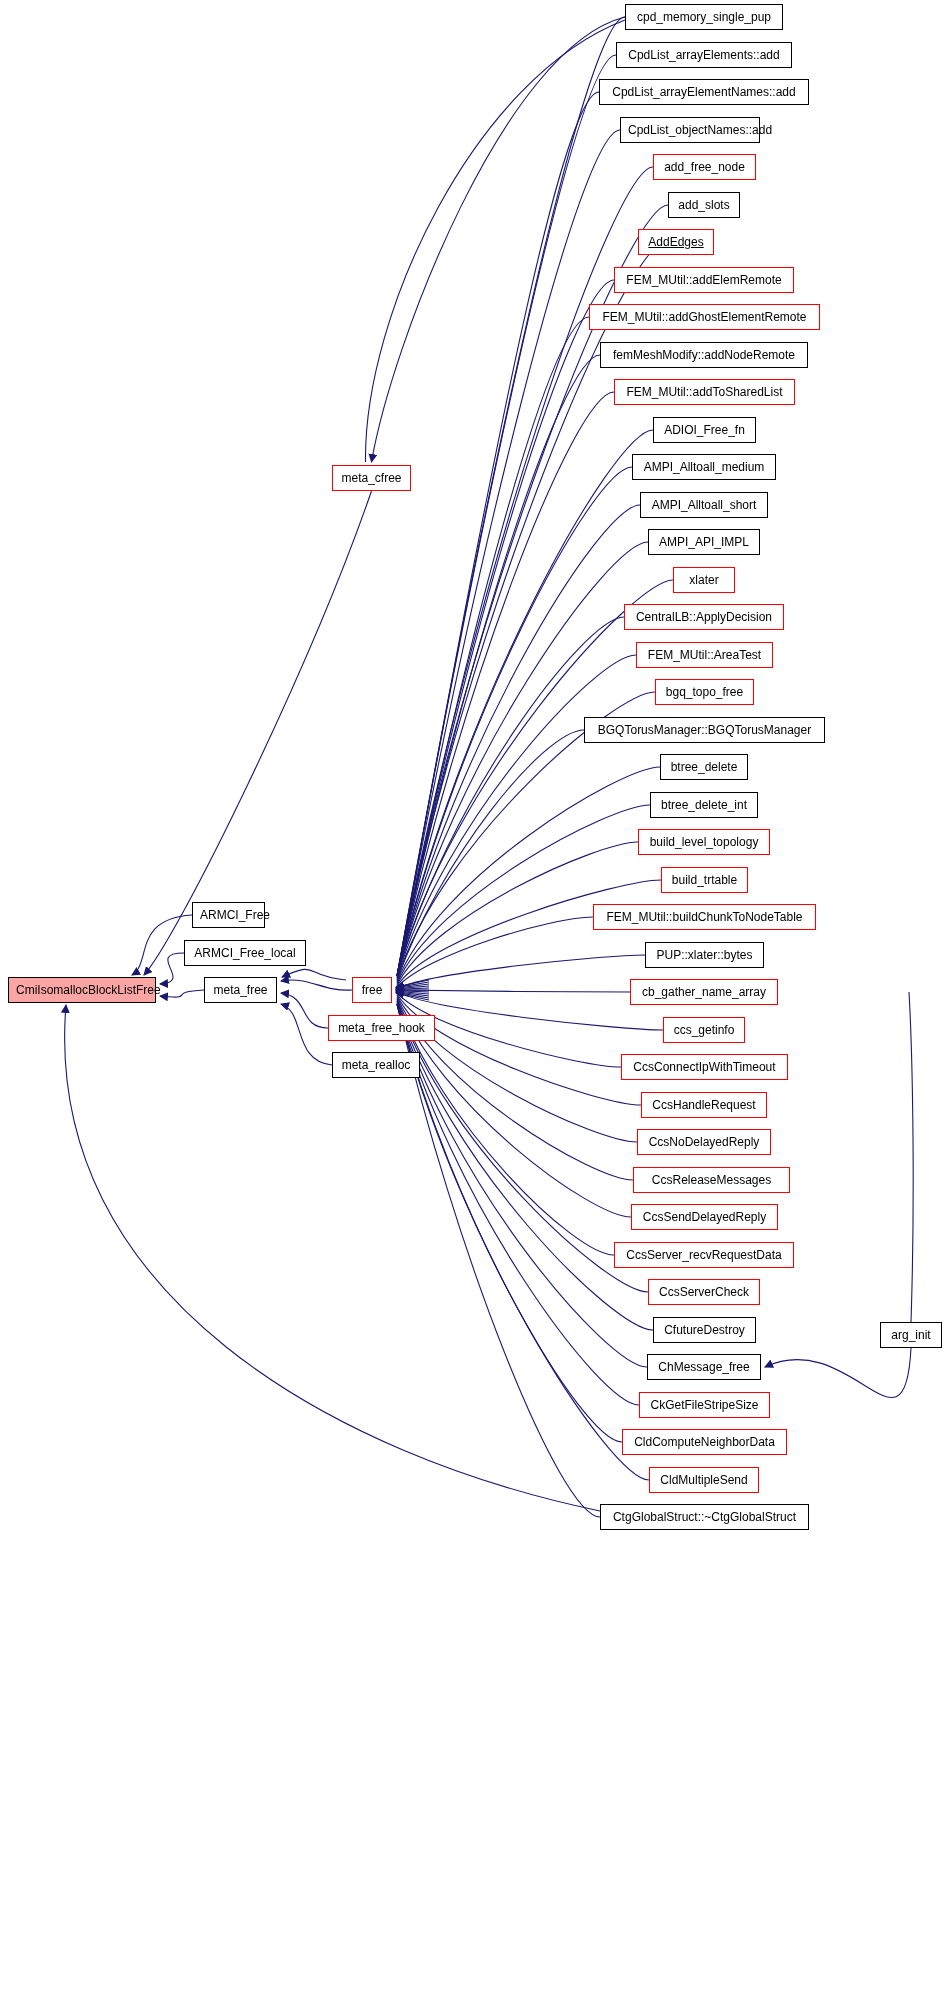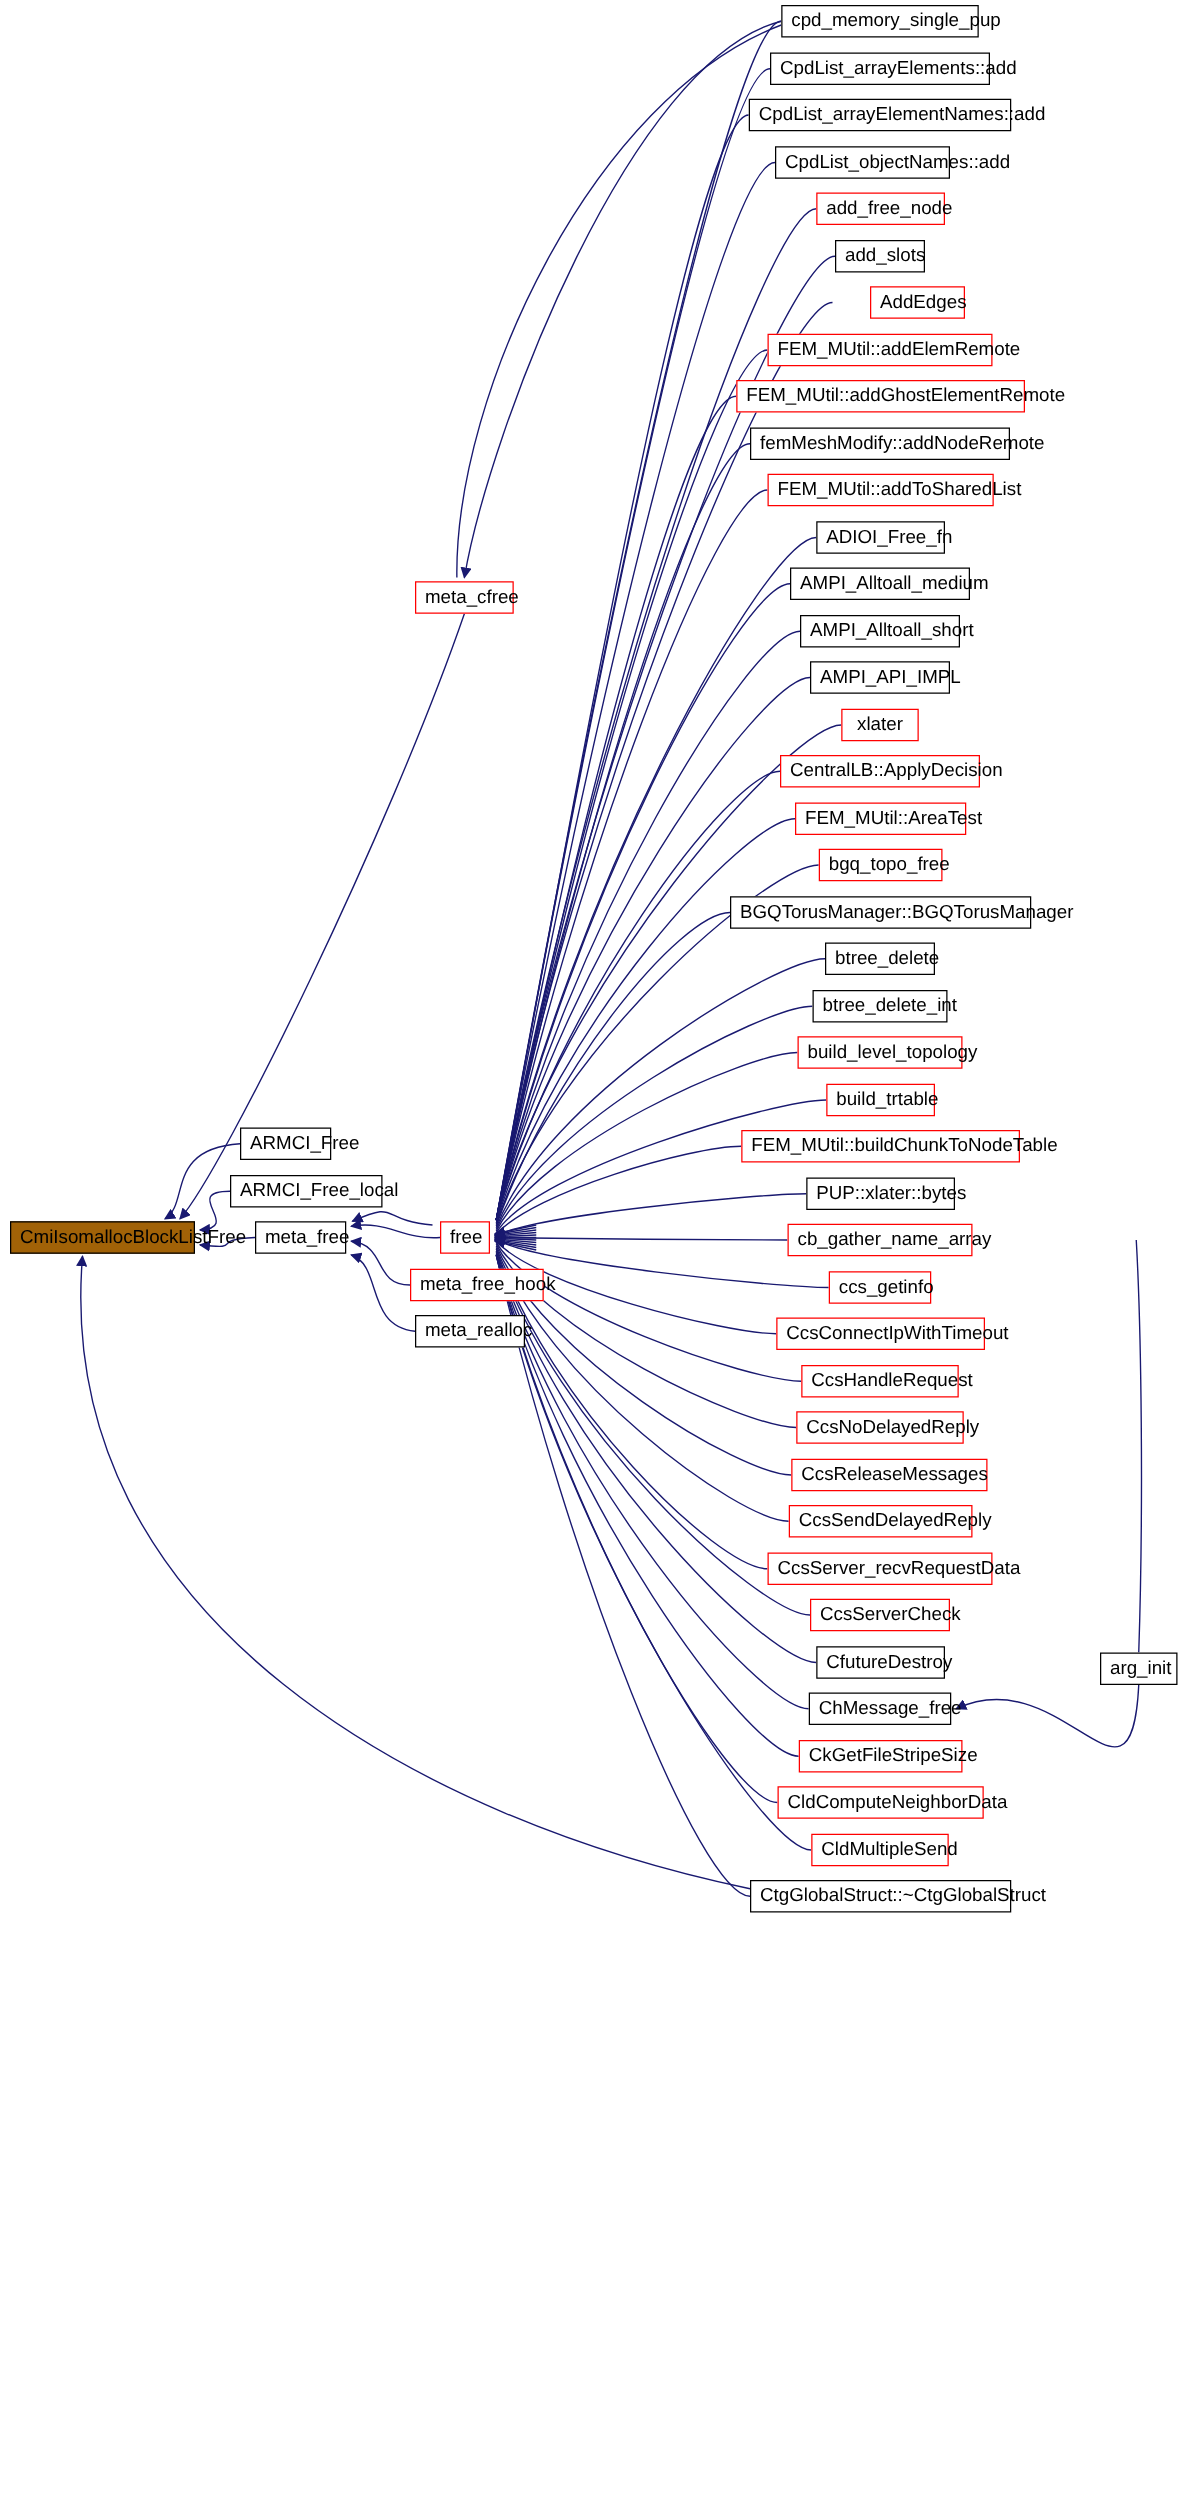--- a/index.html
+++ b/index.html
@@ -1,23 +1,23 @@
 <!DOCTYPE html>
 <html><head>
 <meta charset="utf-8">
 <style>
   html,body{margin:0;padding:0;background:#ffffff;}
   #canvas{position:relative;width:947px;height:2005px;background:#ffffff;
           font-family:"Liberation Sans","DejaVu Sans",sans-serif;overflow:hidden;}
   svg.edges{position:absolute;left:0;top:0;width:947px;height:2005px;pointer-events:none;}
   .node{position:absolute;box-sizing:border-box;border:1px solid #000000;background:#ffffff;
-        color:#000000;font-size:15px;line-height:24px;height:26px;white-space:nowrap;
+        color:#000000;font-size:12px;line-height:24px;height:26px;white-space:nowrap;
         text-align:center;padding:0 7px;}
   .node.red{border-color:#ff0000;}
-  .node.root{background:#a16207;border-color:#000000;}
+  .node.root{background:#fca5a5;border-color:#000000;}
 </style>
 </head>
 <body>
 
 <div id="canvas">
   <svg class="edges" viewBox="0 0 947 2005">
     <defs>
       <marker id="ah" markerWidth="9" markerHeight="9" refX="8" refY="4.5" orient="auto" markerUnits="userSpaceOnUse">
         <path d="M0,0 L9,4.5 L0,9 z" fill="#191970"></path>
       </marker>
@@ -98,21 +98,21 @@
     <div class="node red" style="left: 352px; top: 977px; width: 40px;"><span>free</span></div>
     <div class="node red" style="left: 328px; top: 1015px; width: 107px;"><span>meta_free_hook</span></div>
     <div class="node" style="left: 332px; top: 1052px; width: 88px;"><span>meta_realloc</span></div>
     <div class="node" style="left: 880px; top: 1322px; width: 62px;"><span>arg_init</span></div>
     <div class="node" style="left: 625px; top: 4px; width: 158px;"><span>cpd_memory_single_pup</span></div>
     <div class="node" style="left: 616px; top: 42px; width: 176px;"><span>CpdList_arrayElements::add</span></div>
     <div class="node" style="left: 599px; top: 79px; width: 210px;"><span>CpdList_arrayElementNames::add</span></div>
     <div class="node" style="left: 620px; top: 117px; width: 140px;"><span>CpdList_objectNames::add</span></div>
     <div class="node red" style="left: 653px; top: 154px; width: 103px;"><span>add_free_node</span></div>
     <div class="node" style="left: 668px; top: 192px; width: 72px;"><span>add_slots</span></div>
-    <div class="node red" style="left: 696px; top: 229px; width: 76px;"><span>AddEdges</span></div>
+    <div class="node red" style="left: 638px; top: 229px; width: 76px; text-decoration: underline;"><span>AddEdges</span></div>
     <div class="node red" style="left: 614px; top: 267px; width: 180px;"><span>FEM_MUtil::addElemRemote</span></div>
     <div class="node red" style="left: 589px; top: 304px; width: 231px;"><span>FEM_MUtil::addGhostElementRemote</span></div>
     <div class="node" style="left: 600px; top: 342px; width: 208px;"><span>femMeshModify::addNodeRemote</span></div>
     <div class="node red" style="left: 614px; top: 379px; width: 181px;"><span>FEM_MUtil::addToSharedList</span></div>
     <div class="node" style="left: 653px; top: 417px; width: 103px;"><span>ADIOI_Free_fn</span></div>
     <div class="node" style="left: 632px; top: 454px; width: 144px;"><span>AMPI_Alltoall_medium</span></div>
     <div class="node" style="left: 640px; top: 492px; width: 128px;"><span>AMPI_Alltoall_short</span></div>
     <div class="node" style="left: 648px; top: 529px; width: 112px;"><span>AMPI_API_IMPL</span></div>
     <div class="node red" style="left: 673px; top: 567px; width: 62px;"><span>xlater</span></div>
     <div class="node red" style="left: 624px; top: 604px; width: 160px;"><span>CentralLB::ApplyDecision</span></div>

